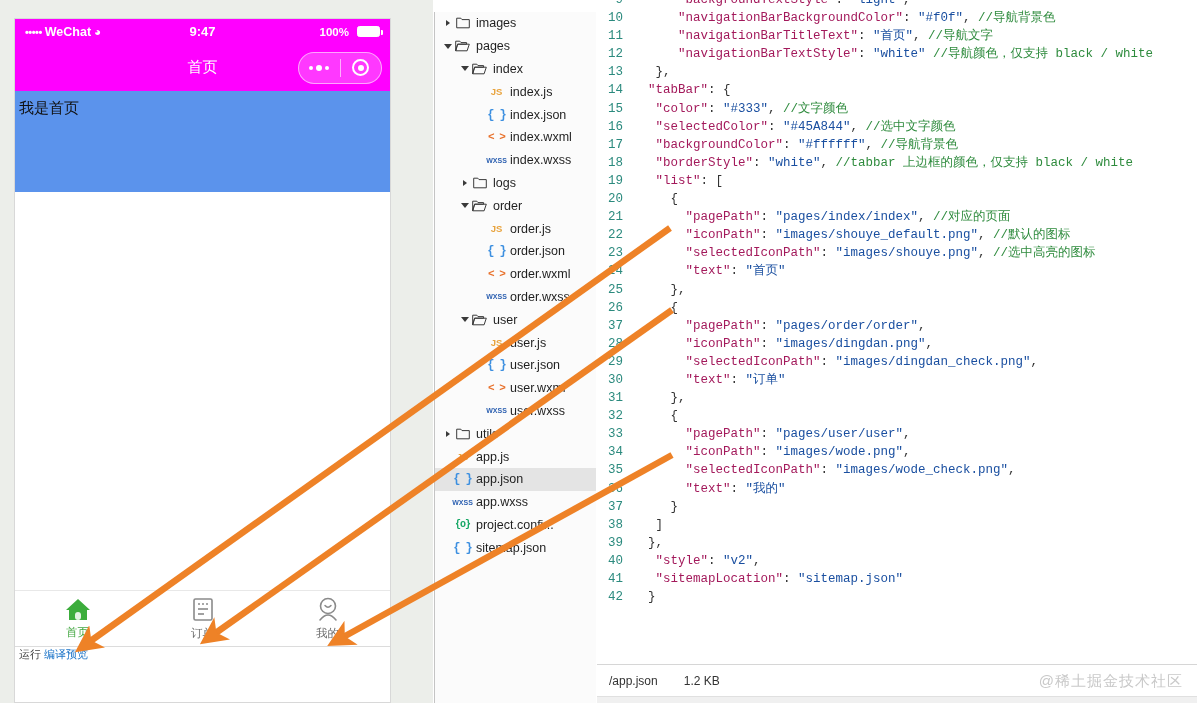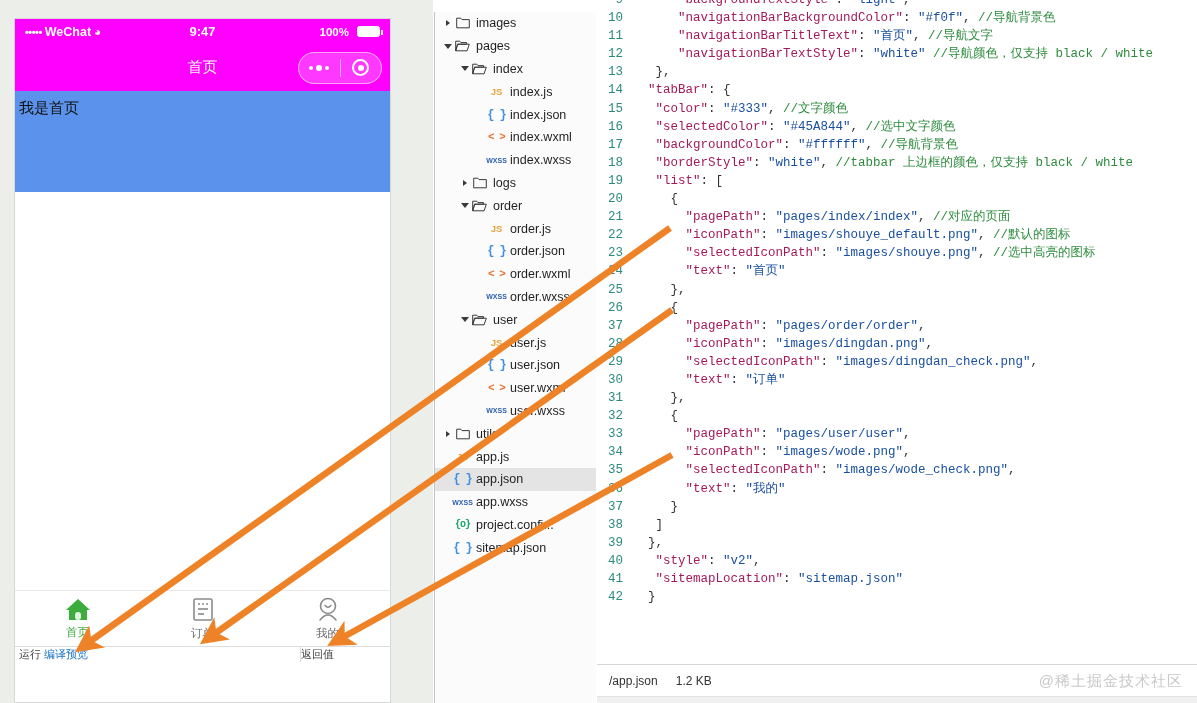--- a/index.html
+++ b/index.html
@@ -119,20 +119,21 @@
   .tablabel { font-size: 11.5px; color: #6b6b6b; }
   .tablabel.active { color: #45A844; }
   .phone-cut {
     height: 16px;
     background: #ffffff;
     border-top: 1px solid #dcdcdc;
     display: flex;
     font-size: 11px;
     color: #444;
     overflow: hidden;
+    flex-direction: column;
   }
   .cut-a { flex: 0 0 285px; padding-left: 4px; position: relative; }
   .cut-a .blue { color: #1a73c8; }
   .cut-b { flex: 0 0 90px; border-left: 1px solid #dcdcdc; text-align: left; }
 
   
   .tree-panel {
     position: absolute;
     left: 434px; top: 12px;
     width: 162px; height: 703px;
@@ -206,21 +207,21 @@
     left: 597px; top: 664px;
     width: 600px; height: 32px;
     background: #ffffff;
     border-top: 1px solid #d6d6d6;
     display: flex;
     align-items: center;
     font-size: 12px;
     color: #333;
   }
   .sb-path { margin-left: 12px; }
-  .sb-size { margin-left: 18px; }
+  .sb-size { margin-left: 26px; }
   .watermark {
     position: absolute;
     right: 14px; top: 50%;
     transform: translateY(-50%);
     font-size: 15px;
     color: #c9c9c9;
     letter-spacing: 1px;
     font-family: "Liberation Sans", sans-serif;
   }
   .status-strip {

